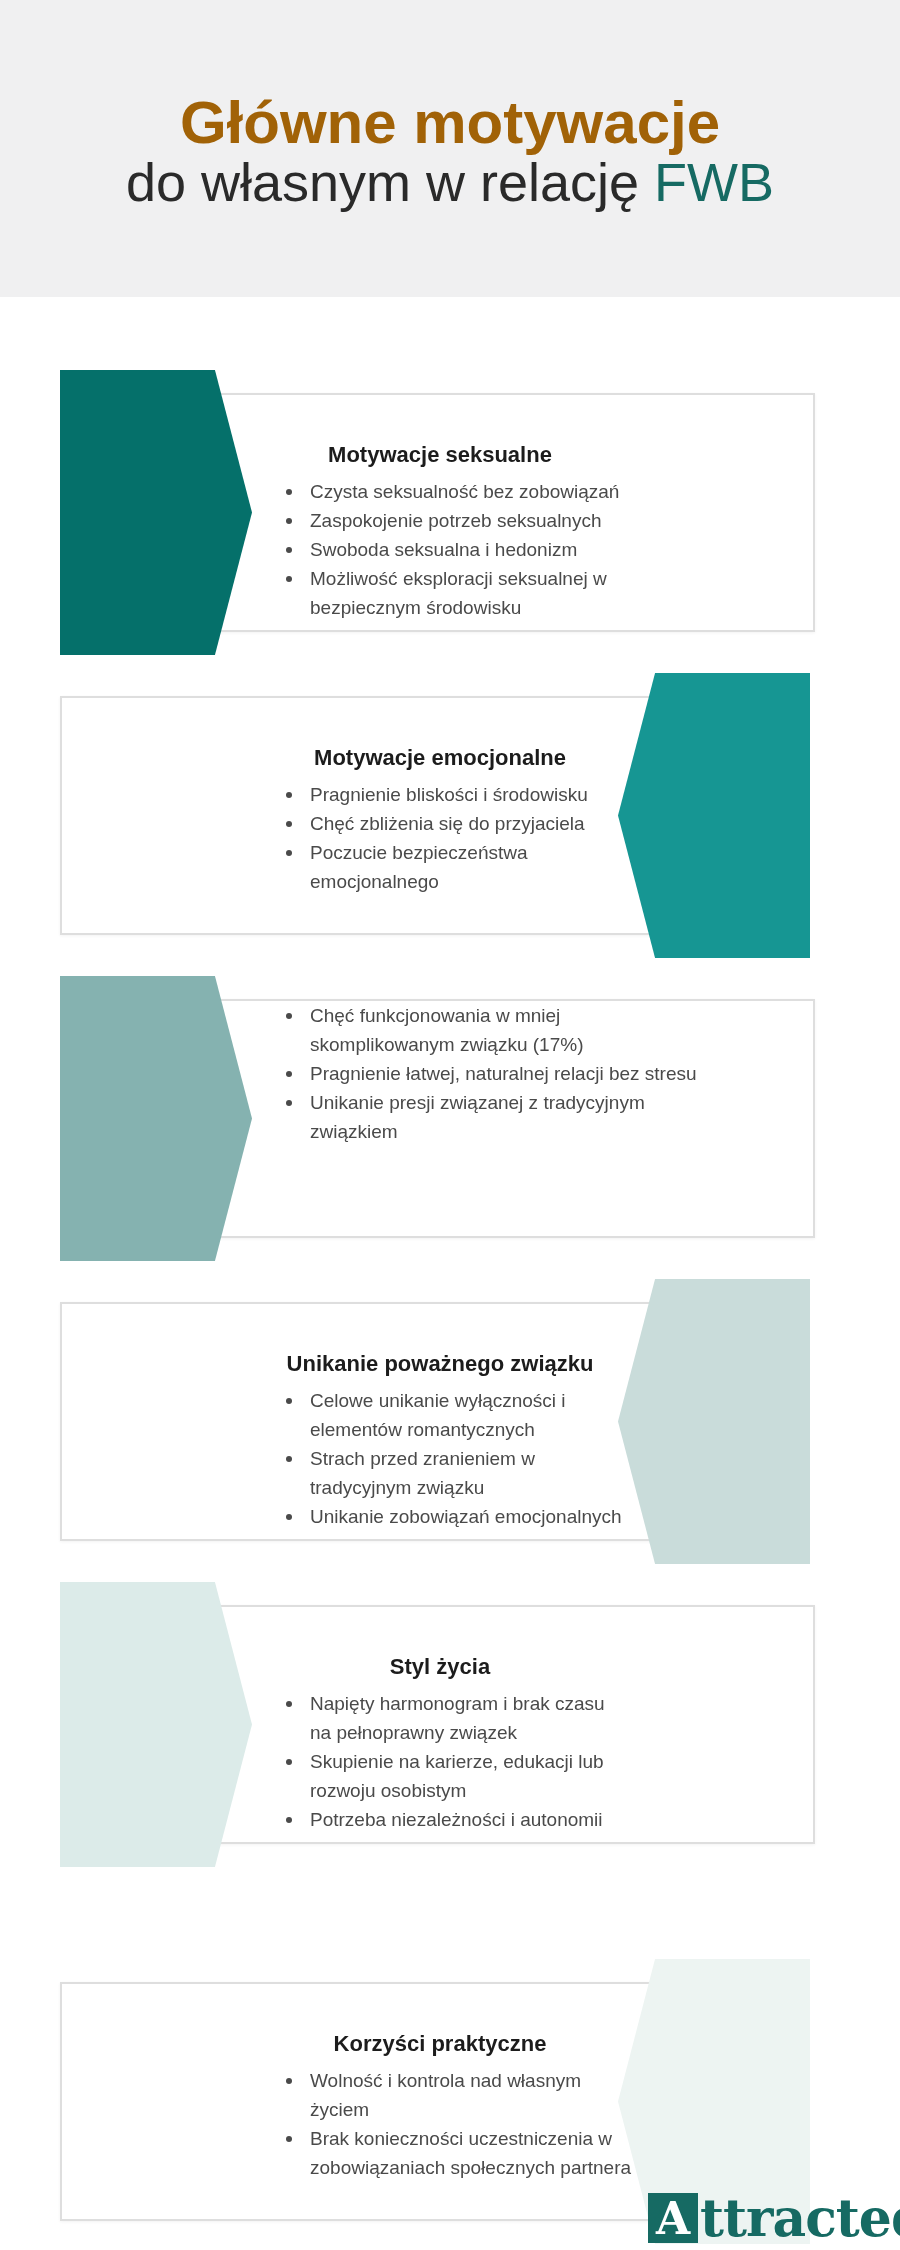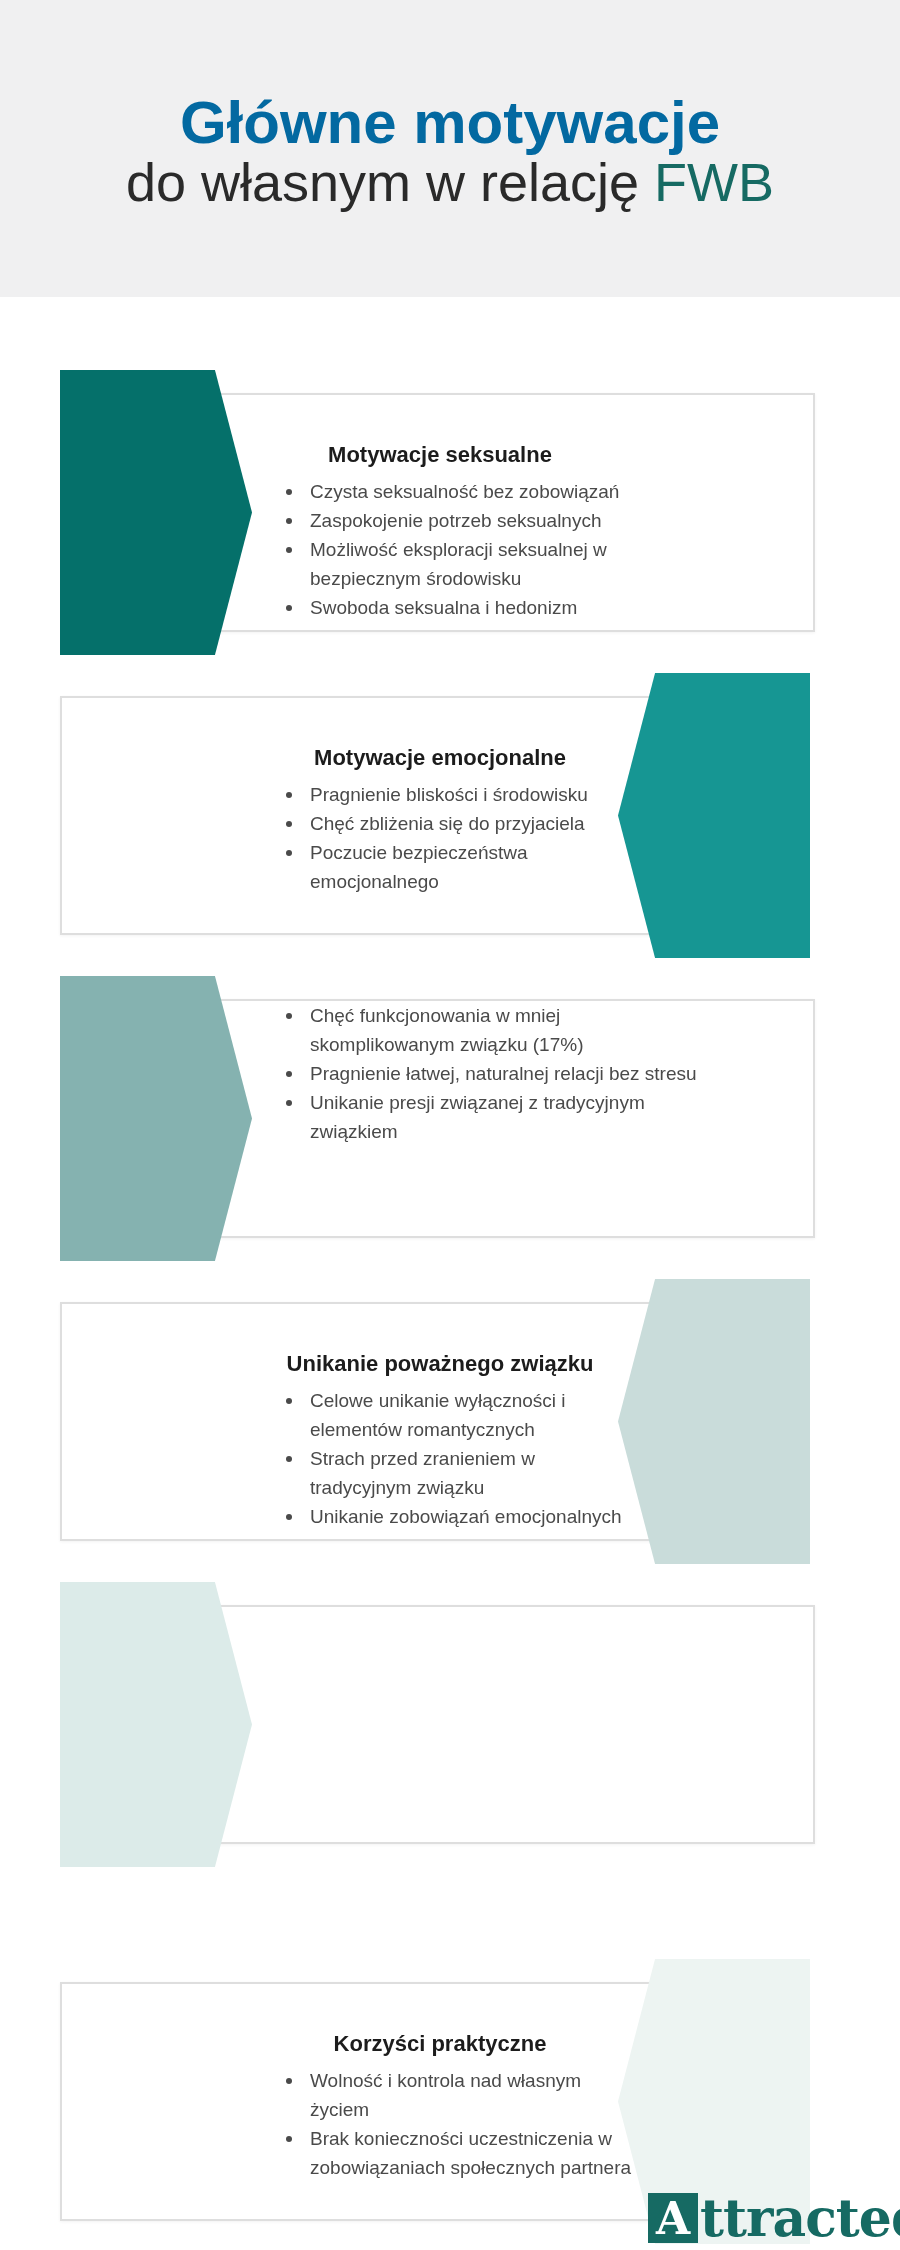--- a/index.html
+++ b/index.html
@@ -9,21 +9,21 @@
   }
   .page{position:absolute;inset:0;}
 
   
   .header{
     position:absolute;left:0;top:0;width:900px;height:297px;
     background:var(--header-bg,#f0f0f1);text-align:center;
     padding-top:94px;box-sizing:border-box;
   }
   .header .line1{
-    font-size:60px;font-weight:bold;color:#0369a1;line-height:58px;
+    font-size:60px;font-weight:bold;color:#a16207;line-height:58px;
     letter-spacing:0px;
     text-align:center;
   }
   .header .line2{
     font-size:54px;font-weight:400;color:#2a2a2a;line-height:60px;
   }
   .header .line2 .hl{
     font-weight:normal;color:var(--accent,#166a63);
   }
 
@@ -83,23 +83,23 @@
 
   <main id="sections">
     <section class="section side-left" style="top: 370px;">
       <div class="arrow left" style="background: rgb(5, 112, 106);"></div>
       <div class="card"></div>
       <div class="content">
         <h2 class="card-title">Motywacje seksualne</h2>
         <ul class="bullets">
             <li>Czysta seksualność bez zobowiązań</li>
             <li>Zaspokojenie potrzeb seksualnych</li>
+            <li>Swoboda seksualna i hedonizm</li>
             <li>Możliwość eksploracji seksualnej w
 bezpiecznym środowisku</li>
-            <li>Swoboda seksualna i hedonizm</li>
           </ul>
       </div>
     </section>
 
     <section class="section side-right" style="top: 673px;">
       <div class="arrow right" style="background: rgb(22, 150, 147);"></div>
       <div class="card"></div>
       <div class="content">
         <h2 class="card-title">Motywacje emocjonalne</h2>
         <ul class="bullets">
@@ -136,20 +136,30 @@
             <li>Strach przed zranieniem w
 tradycyjnym związku</li>
             <li>Unikanie zobowiązań emocjonalnych</li>
           </ul>
       </div>
     </section>
 
     <section class="section side-left" style="top: 1582px;">
       <div class="arrow left" style="background: rgb(220, 235, 233);"></div>
       <div class="card"></div>
+      <div class="content">
+        <h2 class="card-title">Styl życia</h2>
+        <ul class="bullets">
+            <li>Napięty harmonogram i brak czasu
+na pełnoprawny związek</li>
+            <li>Skupienie na karierze, edukacji lub
+rozwoju osobistym</li>
+            <li>Potrzeba niezależności i autonomii</li>
+          </ul>
+      </div>
     </section>
 
     <section class="section side-right" style="top: 1959px;">
       <div class="arrow right" style="background: rgb(237, 244, 242);"></div>
       <div class="card"></div>
       <div class="content">
         <h2 class="card-title">Korzyści praktyczne</h2>
         <ul class="bullets">
             <li>Wolność i kontrola nad własnym
 życiem</li>

